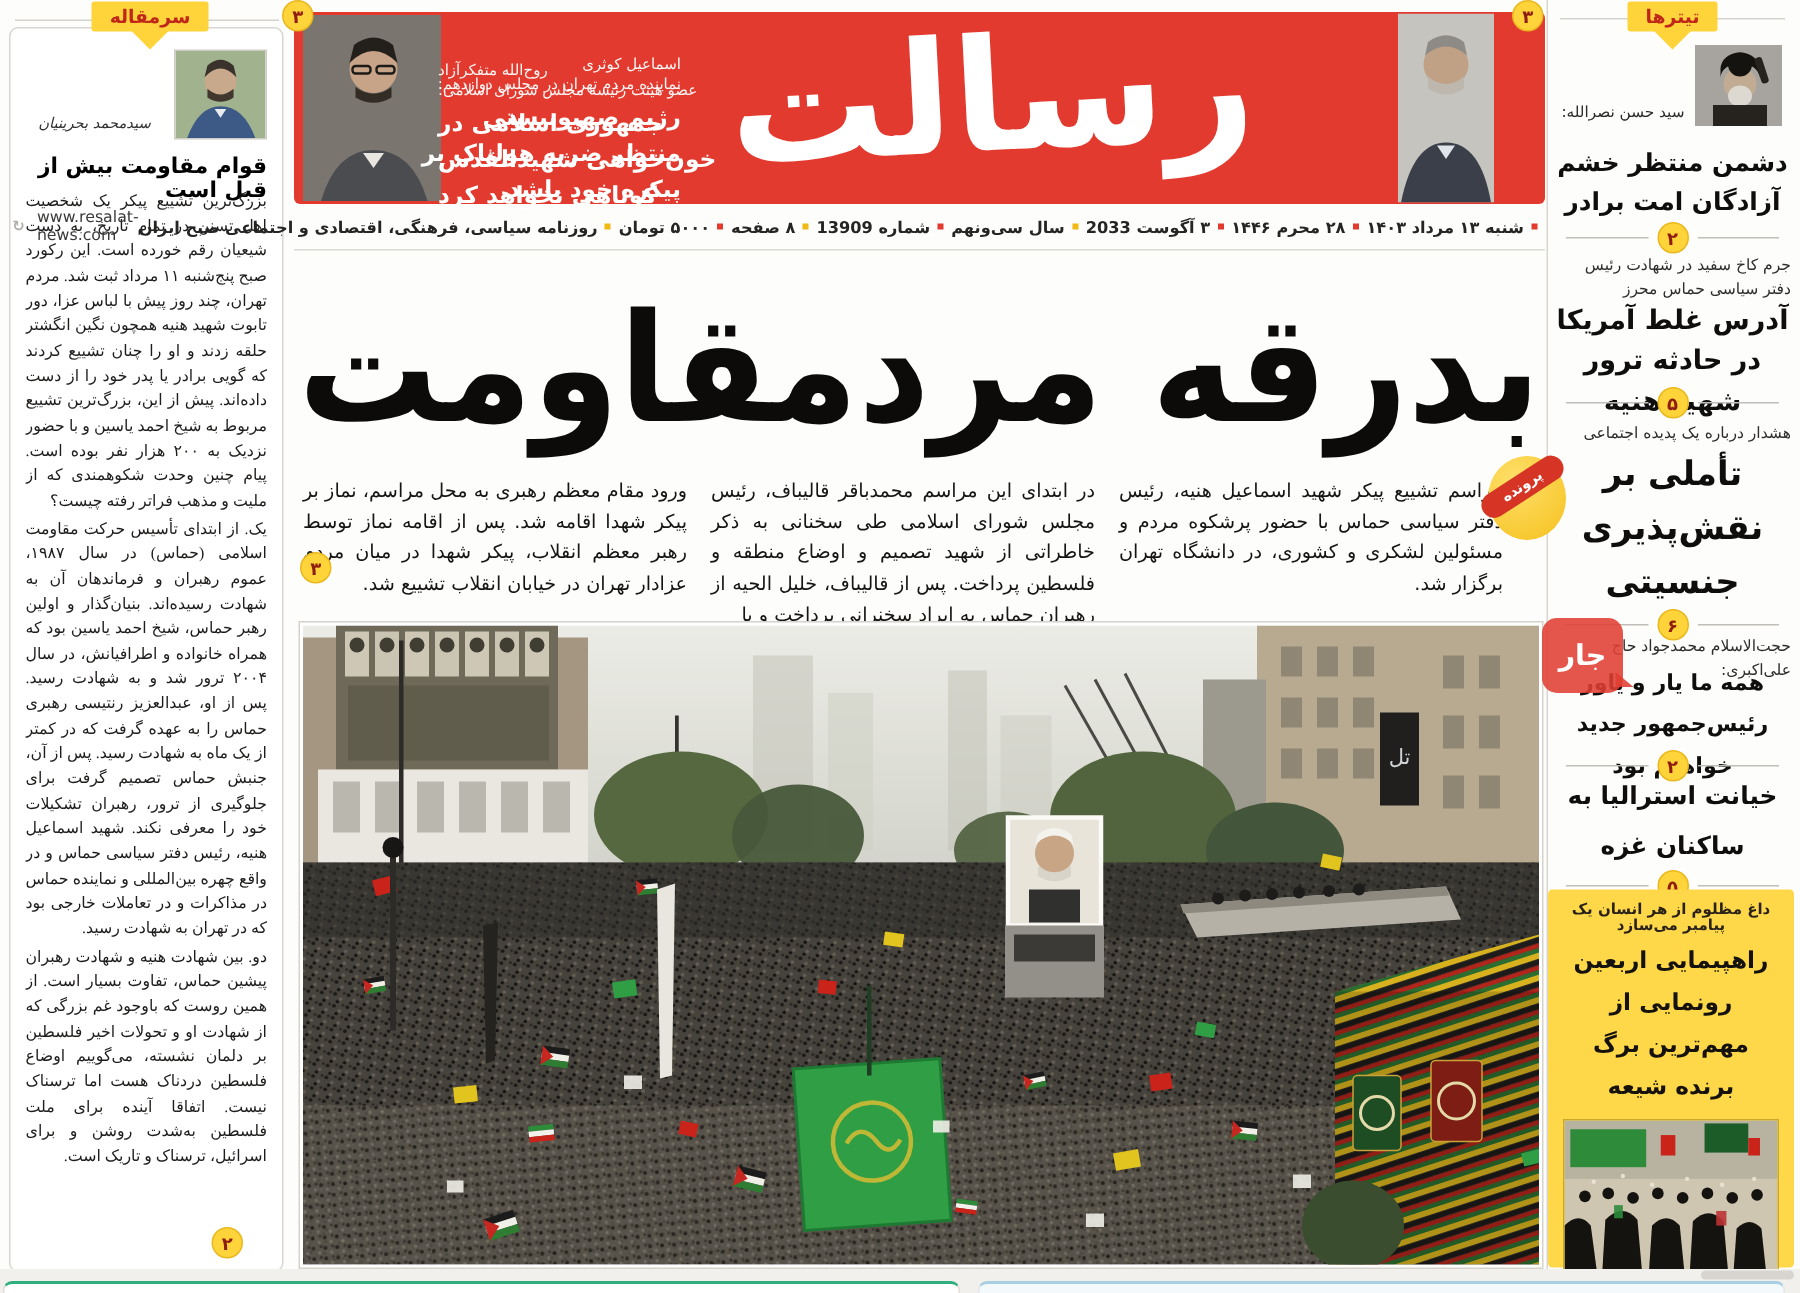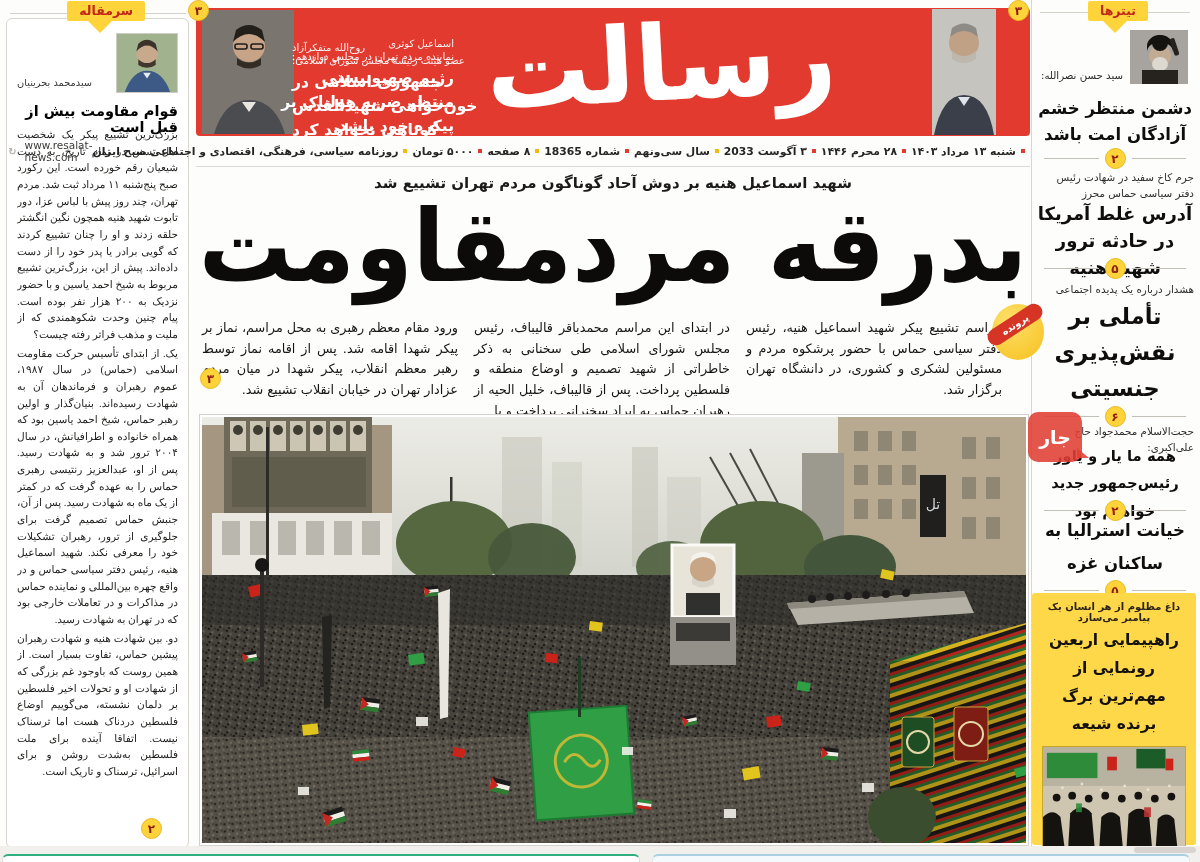--- a/index.html
+++ b/index.html
@@ -2,39 +2,39 @@
 <html lang="fa" dir="rtl"><head>
 <meta charset="utf-8">
 <style>
   * { margin:0; padding:0; box-sizing:border-box; }
   html,body { width:1200px; height:862px; }
   body { font-family:"DejaVu Sans", sans-serif; background:#f2f0ec; overflow:hidden; }
   #page { position:relative; width:1200px; height:862px; background:#fdfdfc; overflow:hidden; direction:rtl; }
 
   
   .vline { position:absolute; width:1px; background:#d9d6d0; }
-  .tab { position:absolute; z-index:5; text-align:right; }
+  .tab { position:absolute; z-index:5; text-align:center; }
   .tab .tab-box { display:inline-block; background:#ffd43a; color:#c0261a; font-weight:bold;
                   font-size:12.5px; padding:2px 12px 3px; border-radius:2px; }
   .tab .tab-tri { width:0; height:0; margin:-1px auto 0; border-left:13px solid transparent;
                   border-right:13px solid transparent; border-top:13px solid #ffd43a; }
   .tab-line { position:absolute; height:1px; background:#d5d2cc; z-index:1; }
 
   .badge-line { position:absolute; display:flex; align-items:center; gap:6px; }
   .badge-line .bl { flex:1; height:1px; background:#c2beb8; }
   .num-badge { width:21px; height:21px; border-radius:50%; background:#ffd43a; color:#8f1c10;
                font-weight:bold; font-size:12px; display:flex; align-items:center; justify-content:center;
                border:1px solid #e8b81e; flex:0 0 auto; }
 
   
   #editorial-card { position:absolute; left:6px; top:18px; width:183px; height:830px;
                     border:1px solid #d9d6d1; border-radius:6px; background:#fff; overflow:hidden; padding:8px 9px; }
   #editorial-tab { left:55px; top:0; width:90px; }
   #editorial-photo { position:absolute; right:10px; top:14px; width:62px; height:60px; border:1px solid #cfccc6; }
-  .ed-author { position:absolute; left:10px; top:58px; width:92px; font-size:9.8px; color:#333; text-align:left; }
+  .ed-author { position:absolute; left:10px; top:58px; width:92px; font-size:9.8px; color:#333; text-align:center;font-style:italic; }
   .ed-title { position:absolute; right:10px; left:8px; top:84px; font-size:14.5px; font-weight:bold; color:#000000; }
   .ed-body { position:absolute; right:10px; left:10px; top:108px; bottom:26px; overflow:hidden;
              font-size:10.55px; line-height:1.58; color:#1e1d1b; text-align:justify;font-family:Liberation Serif, serif; }
   .ed-body p { margin-bottom:2px; }
   #editorial-badge { right:20px; left:20px; bottom:8px; width:auto; position:absolute; display:flex; align-items:center; gap:6px; }
 
   
   #masthead { position:absolute; left:196px; top:8px; width:834px; height:128px; background:#e23a2e; border-radius:4px; }
   #mast-photo-left { position:absolute; right:736px; top:2px; width:92px; height:124px; }
   #mast-photo-right { position:absolute; left:736px; top:1px; width:64px; height:126px; }
@@ -213,37 +213,36 @@
   <div id="info-line">
     <span class="sep"></span>
     <span class="info-item">شنبه ۱۳ مرداد ۱۴۰۳</span>
     <span class="sep"></span>
     <span class="info-item">۲۸ محرم ۱۴۴۶</span>
     <span class="sep"></span>
     <span class="info-item">۳ آگوست 2033</span>
     <span class="sep y"></span>
     <span class="info-item">سال سی‌ونهم</span>
     <span class="sep"></span>
-    <span class="info-item">شماره 18365</span>
+    <span class="info-item">شماره 13909</span>
     <span class="sep y"></span>
     <span class="info-item">۸ صفحه</span>
     <span class="sep"></span>
     <span class="info-item">۵۰۰۰ تومان</span>
     <span class="sep y"></span>
     <span class="info-item">روزنامه سیاسی، فرهنگی، اقتصادی و اجتماعی صبح ایران</span>
     <div id="info-left">
 
       <span class="soc-icon">◉</span>
       <span class="soc-icon">↻</span>
       <span id="website">www.resalat-news.com</span>
     </div>
   </div>
   <div id="info-rule"></div>
 
-  <div id="lead-kicker">شهید اسماعیل هنیه بر دوش آحاد گوناگون مردم تهران تشییع شد</div>
   <div id="main-headline">بدرقه مردمقاومت</div>
   <div id="lead-bullet"></div>
   <div id="lead-cols">
     <div class="lead-col">مراسم تشییع پیکر شهید اسماعیل هنیه، رئیس دفتر سیاسی حماس با حضور پرشکوه مردم و مسئولین لشکری و کشوری، در دانشگاه تهران برگزار شد.</div>
     <div class="lead-col">در ابتدای این مراسم محمدباقر قالیباف، رئیس مجلس شورای اسلامی طی سخنانی به ذکر خاطراتی از شهید تصمیم و اوضاع منطقه و فلسطین پرداخت. پس از قالیباف، خلیل الحیه از رهبران حماس به ایراد سخنرانی پرداخت و با</div>
     <div class="lead-col">ورود مقام معظم رهبری به محل مراسم، نماز بر پیکر شهدا اقامه شد. پس از اقامه نماز توسط رهبر معظم انقلاب، پیکر شهدا در میان مردم عزادار تهران در خیابان انقلاب تشییع شد.</div>
   </div>
   <div id="lead-badge">
     <div class="num-badge">۳</div>
   </div>
@@ -462,21 +461,21 @@
         <rect width="58" height="54" fill="#8e8b86" opacity=".4"></rect>
         <circle cx="30" cy="26" r="11" fill="#c2ab93"></circle>
         <path d="M17 22 a13 10 0 0 1 26 0 l0 -6 a13 11 0 0 0 -26 0 Z" fill="#14130f"></path>
         <circle cx="30" cy="13" r="8" fill="#14130f"></circle>
         <ellipse cx="30" cy="34" rx="8" ry="7" fill="#ddd8d0"></ellipse>
         <rect x="12" y="40" width="36" height="14" fill="#26231f"></rect>
         <rect x="42" y="8" width="5" height="18" rx="2" fill="#26231f" transform="rotate(-18 44 17)"></rect>
       </svg>
     </div>
     <div class="rc-caption" id="nasr-caption">سید حسن نصرالله:</div>
-    <div class="rc-title" id="rc-t1">دشمن منتظر خشم آزادگان امت باشد</div>
+    <div class="rc-title" id="rc-t1">دشمن منتظر خشم آزادگان امت برادر</div>
     <div class="badge-line" id="rc-bl1">
       <div class="bl"></div>
         <div class="num-badge">۲</div>
         <div class="bl"></div>
     </div>
 
     <div class="rc-kicker" id="rc-k2">جرم کاخ سفید در شهادت رئیس دفتر سیاسی حماس محرز</div>
     <div class="rc-title" id="rc-t2">آدرس غلط آمریکا در حادثه ترور شهید هنیه</div>
     <div class="badge-line" id="rc-bl2">
       <div class="bl"></div>

